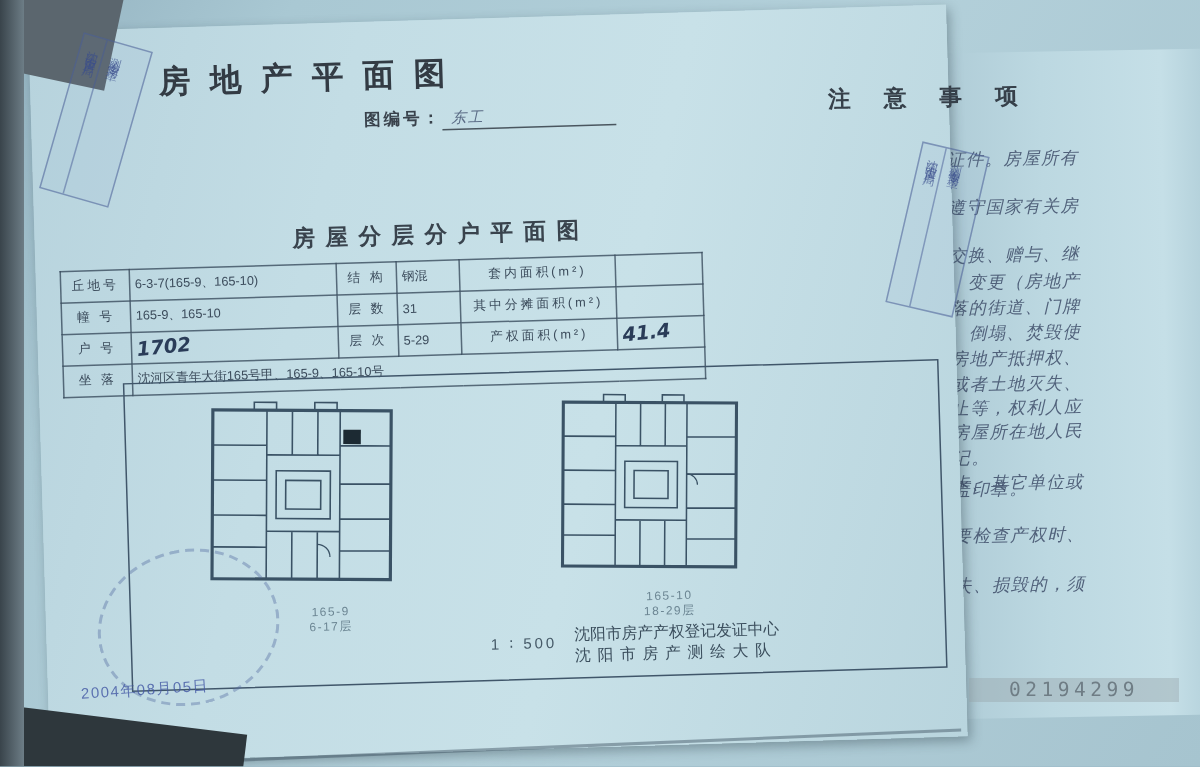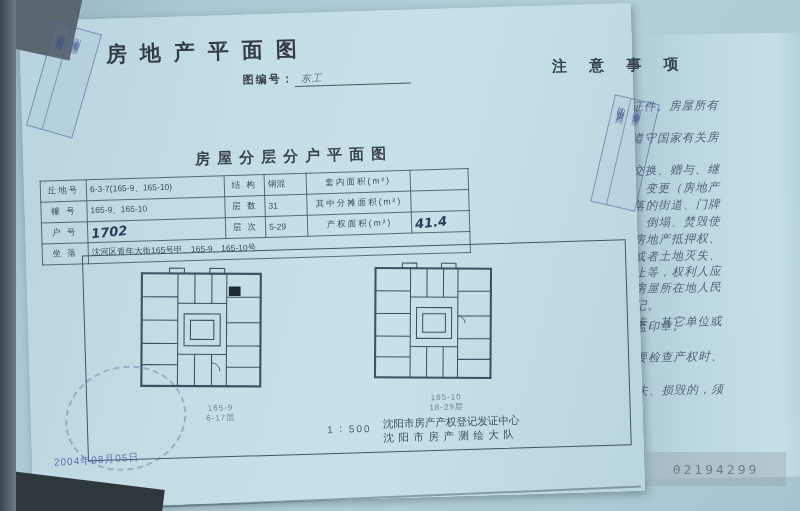--- a/index.html
+++ b/index.html
@@ -65,21 +65,21 @@
              color:rgba(58,78,140,.62);letter-spacing:2px;padding:3px 2px;
              border-left:1px solid rgba(72,92,150,.5);}
   .stamp-col:first-child{border-left:none;}
   .stamp-1{left:40px;top:26px;width:46px;height:106px;transform:rotate(16deg);}
   .stamp-2{left:602px;top:98px;width:44px;height:108px;transform:rotate(13deg);z-index:3;}
   
   .underpage-line{position:absolute;height:1.5px;background:rgba(58,78,94,.45);z-index:0;}
   .ul-1{left:640px;top:452px;width:150px;transform:rotate(-2deg);}
   .ul-2{left:96px;top:497px;width:545px;transform:rotate(-2.4deg);z-index:3;}
   
-  .serial-band{position:absolute;left:646px;top:452px;width:140px;height:34px;
+  .serial-band{position:absolute;left:646px;top:452px;width:140px;height:16px;
                background:rgba(150,162,168,.40);display:flex;align-items:center;
                justify-content:center;z-index:4;}
   .serial-band span{font-family:"DejaVu Sans Mono",monospace;font-size:13px;
                     letter-spacing:3px;color:#6f7d85;}
   svg{display:block;}
 </style>
 </head>
 <body>
 
 <div class="photo">

